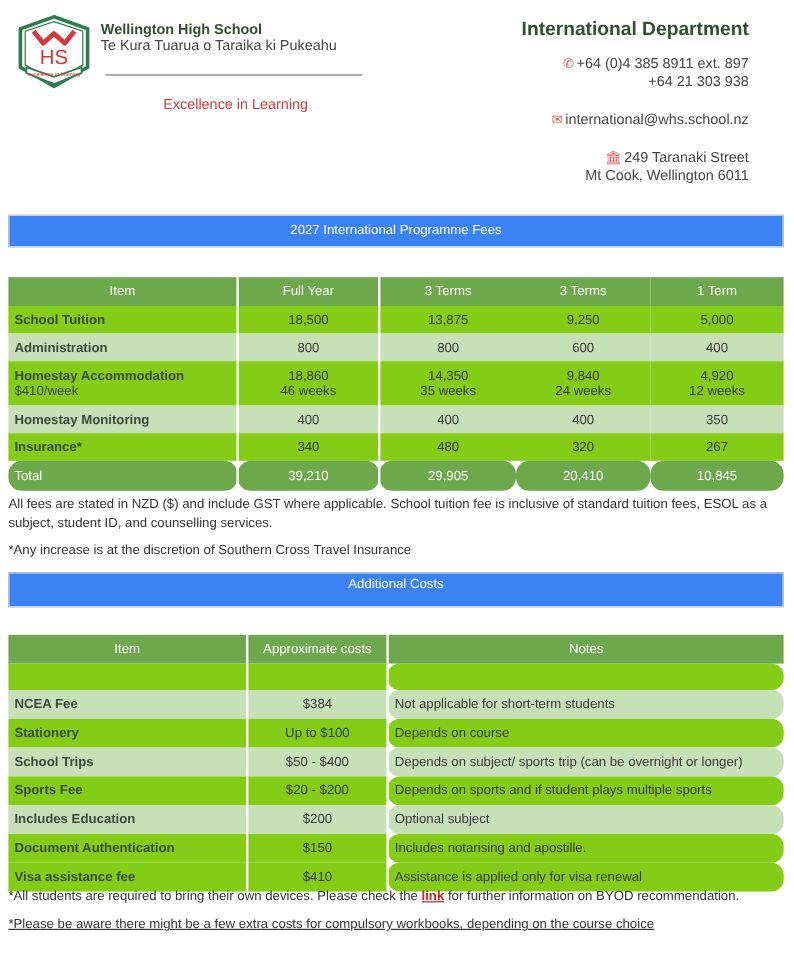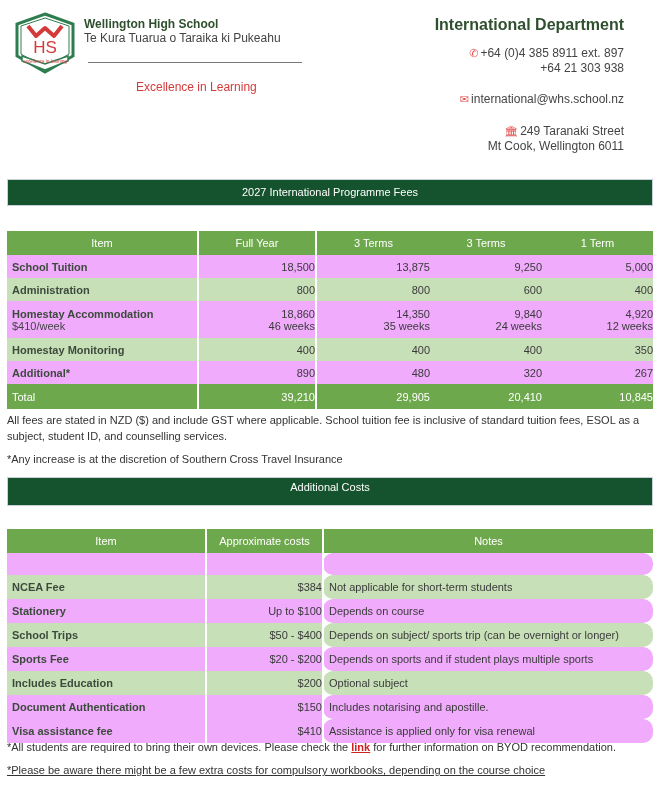--- a/index.html
+++ b/index.html
@@ -12,37 +12,37 @@
   .school-maori { position: absolute; left: 84px; top: 31px; font-size: 12px; color: #444444; }
   .header-rule { position: absolute; left: 88px; top: 62px; width: 214px; height: 1px; background: #777777; }
   .motto { position: absolute; left: 136px; top: 80px; font-size: 12px; color: #d43a3a; }
 
   .dept-title { position: absolute; right: 38px; top: 16px; font-size: 16px; font-weight: bold; color: #2f4f2f; text-align: right; }
   .contact-line { position: absolute; right: 38px; font-size: 12px; color: #444444; text-align: right; white-space: nowrap; }
   .contact-line .ic { color: #e05050; font-size: 11px; margin-right: 2px; }
 
   
   .banner {
-    position: absolute; left: 7px; width: 646px; background: #14532d; color: #ffffff;
+    position: absolute; left: 7px; width: 646px; background: #3b82f6; color: #ffffff;
     font-size: 11px; text-align: center; border: 1px solid #c9d0d8;
   }
   .banner-fees { top: 179px; height: 27px; line-height: 25px; }
   .banner-add { top: 477px; height: 29px; padding-top: 3px; }
 
   
   table { position: absolute; left: 7px; border-collapse: collapse; table-layout: fixed; }
   th, td { font-size: 11px; border-left: 2px solid #ffffff; }
   th:first-child, td:first-child { border-left: none; }
   th { background: #6ea84d; color: #ffffff; font-weight: normal; height: 24px; text-align: center; }
-  td { color: #3a3a3a; text-align: right; }
+  td { color: #3a3a3a; text-align: center; }
   td.item { text-align: left; padding-left: 5px; font-weight: bold; color: #3c4a3c; }
   td.item .sub { display: block; font-weight: normal; color: #444444; }
-  tr.light td { background: #f0abfc; }
+  tr.light td { background: #84cc16; }
   tr.dark td { background: #c8e0b8; }
-  tr.total td { background: #6ea84d; color: #ffffff; font-weight: normal; }
+  tr.total td { background: #6ea84d; color: #ffffff; font-weight: normal; border-radius: 11px; }
   tr.total td.item { font-weight: normal; color: #ffffff; }
   .nb { border-left: none !important; }
 
   .fees-table { top: 231px; width: 646px; }
   .fees-table tr { height: 23px; }
   .fees-table tr.tall { height: 37px; margin-left: 24px; }
   .fees-table tr.total { height: 25px; }
 
   .add-table { top: 529px; width: 646px; }
   .add-table tr { height: 24px; }
@@ -130,22 +130,22 @@
     <td class="nb"><span>4,920</span><br><span>12 weeks</span></td>
   </tr>
   <tr class="dark">
     <td class="item">Homestay Monitoring</td>
     <td>400</td>
     <td>400</td>
     <td class="nb">400</td>
     <td class="nb">350</td>
   </tr>
   <tr class="light">
-    <td class="item">Additional*</td>
-    <td>890</td>
+    <td class="item">Insurance*</td>
+    <td>340</td>
     <td>480</td>
     <td class="nb">320</td>
     <td class="nb">267</td>
   </tr>
   <tr class="total">
     <td class="item">Total</td>
     <td>39,210</td>
     <td>29,905</td>
     <td class="nb">20,410</td>
     <td class="nb">10,845</td>

